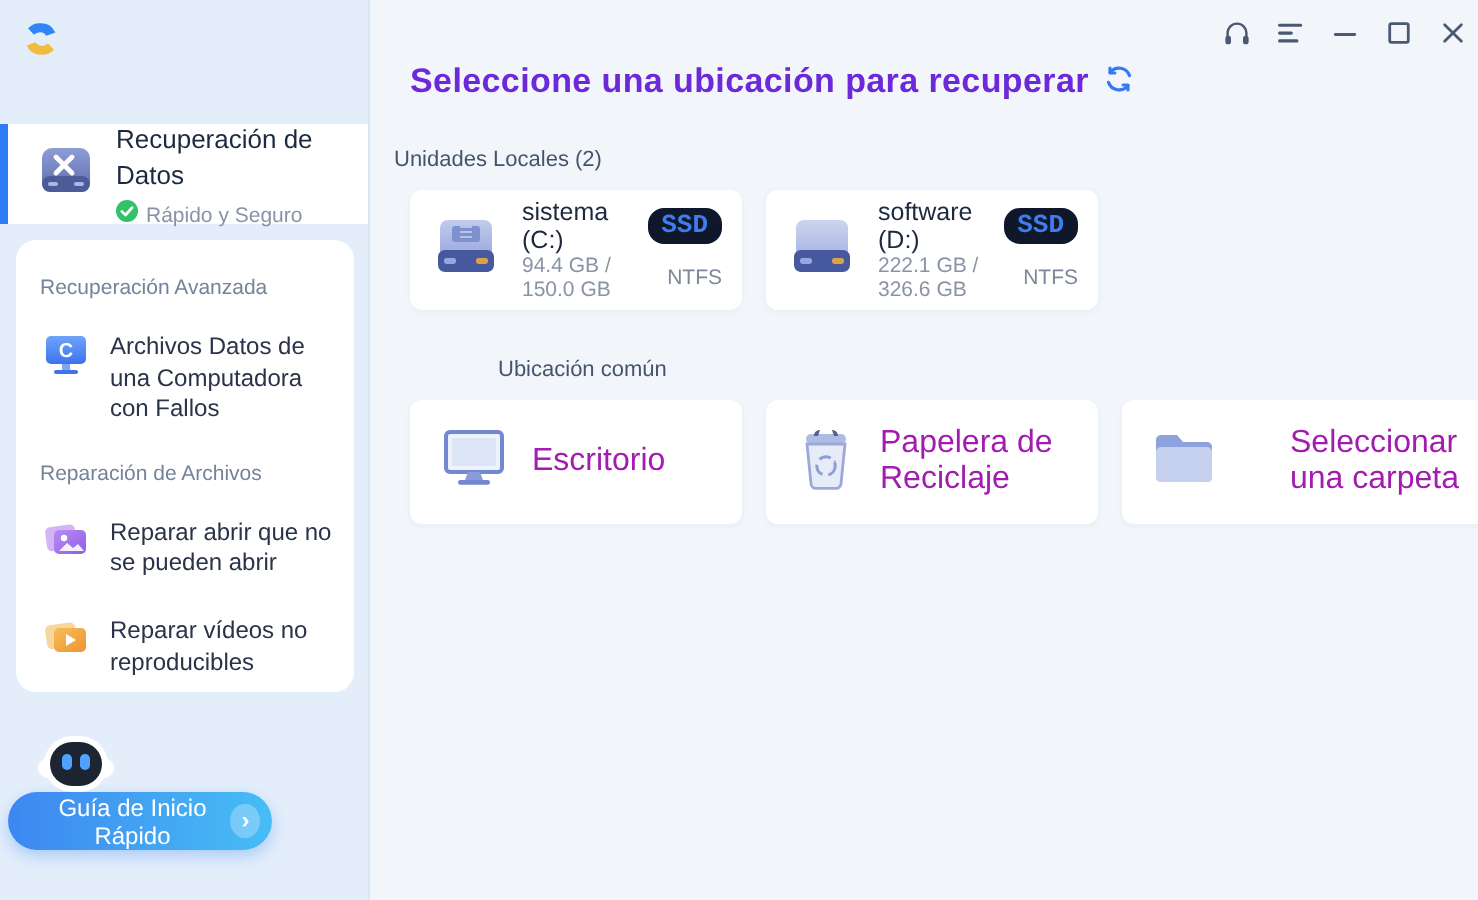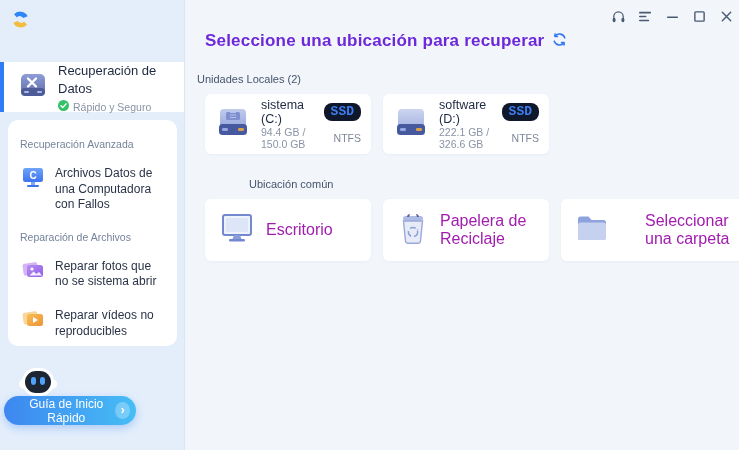--- a/index.html
+++ b/index.html
@@ -134,21 +134,21 @@
               <stop offset="0" stop-color="#b98cf2"></stop>
                   <stop offset="1" stop-color="#8f5fe8"></stop>
                 </linearGradient>
               </defs>
             <rect x="3" y="6" width="15" height="12" rx="2.5" fill="#d3b4f5" transform="rotate(-8 10 12)"></rect>
             <rect x="7" y="8" width="16" height="12" rx="2.5" fill="url(#gpho)"></rect>
             <circle cx="12" cy="12" r="1.6" fill="#fff"></circle>
             <path d="M9.5 18.5l4-4 3 2.5 2.5-2 3 3.5z" fill="#fff" opacity=".9"></path>
           </svg>
         </span>
-        <span class="si-label">Reparar fotos que no se sistema abrir</span>
+        <span class="si-label">Reparar abrir que no se pueden abrir</span>
       </div>
 
       <div class="side-item">
         <span>
           <svg width="26" height="26" viewBox="0 0 26 26">
             <defs>
                 <linearGradient id="gvid" x1="0" y1="0" x2="1" y2="1">
               <stop offset="0" stop-color="#f7bd56"></stop>
                   <stop offset="1" stop-color="#ef9434"></stop>
                 </linearGradient>

